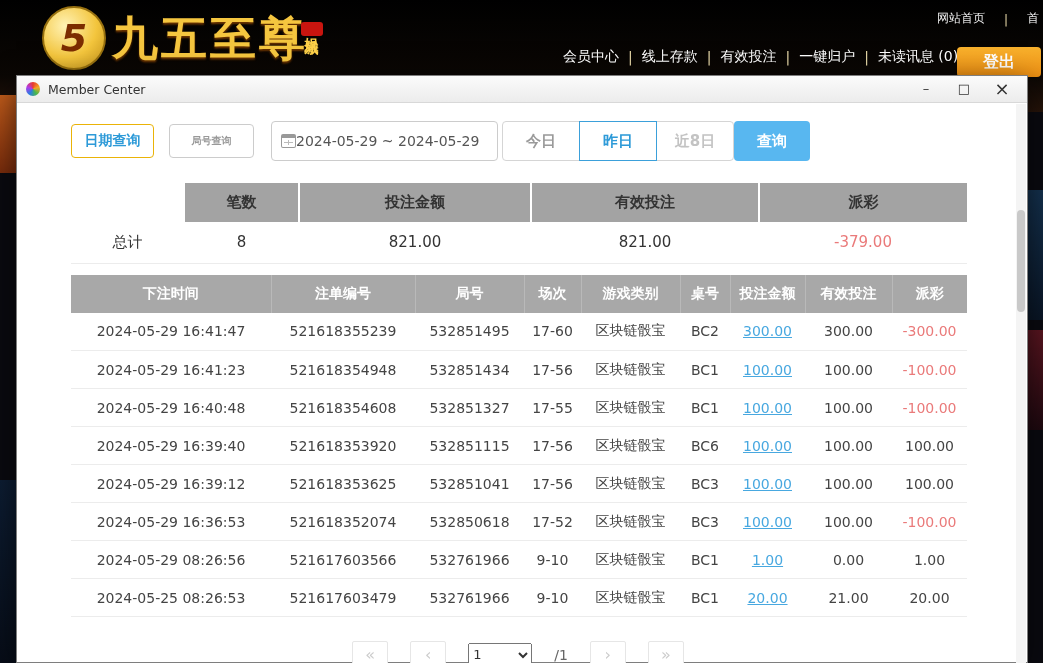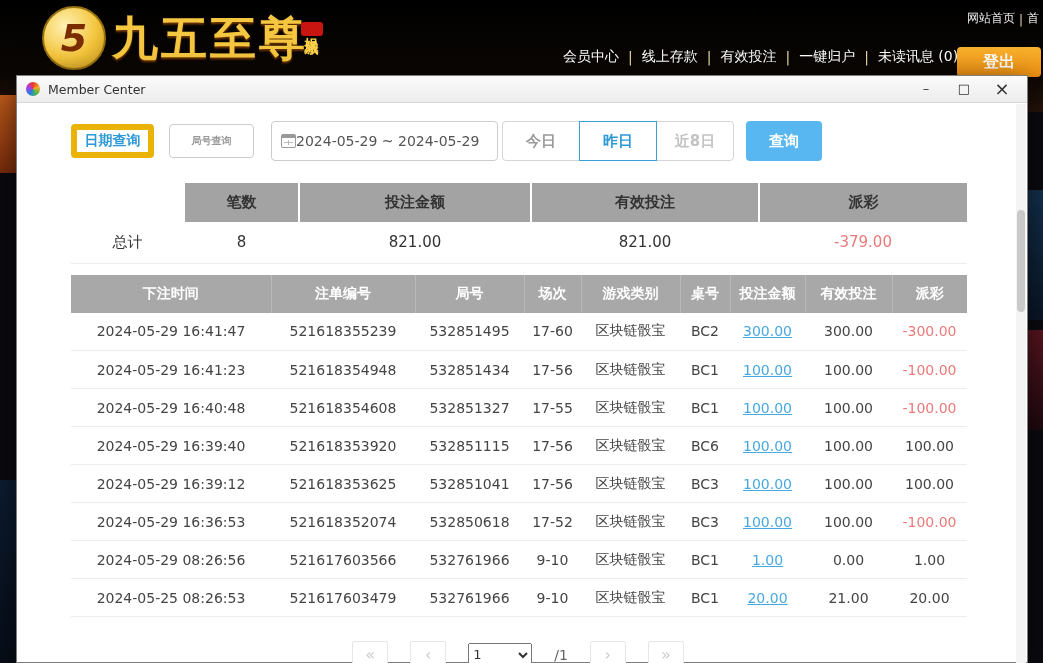--- a/index.html
+++ b/index.html
@@ -12,21 +12,21 @@
     background:linear-gradient(180deg,#000 0%,#0b0704 68%,#27140a 100%); }
   .coin { position:absolute; left:42px; top:6px; width:64px; height:64px; border-radius:50%;
     background:radial-gradient(circle at 35% 30%,#fff2b4,#f3c53d 55%,#c08f18);
     border:2px solid #97700f; display:flex; align-items:center; justify-content:center; }
   .coin span { font-size:38px; font-weight:bold; font-style:italic; color:#7c2d00; }
   .logo-cn { position:absolute; left:112px; top:8px; font-size:46px; font-weight:bold; letter-spacing:3px;
     color:#f5c63f; text-shadow:0 2px 2px #6b3400; }
   .logo-badge { position:absolute; left:301px; top:22px; background:#c9150f; color:#ffd24a;
     font-size:14px; font-weight:bold; padding:4px 2px; border-radius:3px;
     writing-mode:vertical-rl; letter-spacing:2px; }
-  .top-links { position:absolute; top:10px; right:4px; display:flex; gap:4px; align-items:flex-end;
+  .top-links { position:absolute; top:10px; right:4px; display:flex; gap:19px; align-items:flex-end;
     color:#eee; font-size:12px; white-space:nowrap; }
   .top-links a { color:#eee; }
   .main-nav { position:absolute; top:48px; left:563px; display:flex; align-items:center; gap:9px;
     font-size:14px; white-space:nowrap; }
   .main-nav a { color:#fff; }
   .nav-sep { color:#e8d9a8; }
   .logout-btn { position:absolute; top:47px; right:2px; width:84px; height:30px; cursor:pointer;
     background:linear-gradient(180deg,#f8b12d,#ee8f12); color:#fff; font-size:16px; font-weight:bold;
     border:none; border-radius:4px; font-family:inherit; }
   .bg-art { position:absolute; }
@@ -50,38 +50,38 @@
   .win-controls { display:flex; align-items:center; }
   .win-btn { width:38px; text-align:center; font-size:13px; color:#333; cursor:pointer; line-height:26px; }
   .win-btn.close { font-size:18px; }
 
   .modal-body { position:relative; height:561px; padding:18px 62px 0 54px; overflow:hidden; }
 
   
   .toolbar { display:flex; align-items:center; height:40px; }
   .pillbtn { display:flex; align-items:center; justify-content:center; background:#fff;
     border-radius:4px; font-weight:bold; cursor:pointer; }
-  .tab-date { width:83px; height:34px; border:6px solid #eab308; color:#2d9ad8; font-size:14px; }
+  .tab-date { width:83px; height:34px; border:1px solid #eab308; color:#2d9ad8; font-size:14px; }
   .tab-round { width:85px; height:34px; border:1px solid #ccc; color:#999; font-size:10px; margin-left:15px; }
   .date-field { width:227px; height:40px; border:1px solid #ccc; border-radius:4px; margin-left:17px;
     display:flex; align-items:center; padding:0 9px; gap:0; }
   .cal-icon { width:15px; height:14px; border:1px solid #999; border-top:4px solid #999; border-radius:2px;
     position:relative; flex:0 0 auto; }
   .cal-icon::after { content:""; position:absolute; left:2px; top:2px; right:2px; bottom:2px;
     background:linear-gradient(#bbb,#bbb) 50% 0/1px 100% no-repeat,
                linear-gradient(#bbb,#bbb) 0 50%/100% 1px no-repeat; }
   .date-input { border:none; outline:none; font-size:14px; color:#555; width:190px;
     font-family:inherit; background:transparent; }
   .quick-group { display:flex; margin-left:4px; }
   .quick-btn { width:78px; height:40px; background:#fff; border:1px solid #d5d5d5; font-size:15px;
     font-weight:bold; margin-left:-1px; display:flex; align-items:center; justify-content:center; cursor:pointer; }
   .quick-btn.first { margin-left:0; border-radius:4px 0 0 4px; color:#9a9a9a; }
   .quick-btn.active { border:1px solid #3ba0da; color:#2d9ad8; position:relative; z-index:1; }
   .quick-btn.last { border-radius:0 4px 4px 0; color:#c3c3c3; }
-  .search-btn { width:76px; height:40px; margin-left:12px; background:#58b7f0; color:#fff; font-size:15px;
+  .search-btn { width:76px; height:40px; background:#58b7f0; color:#fff; font-size:15px;
     font-weight:bold; border:none; border-radius:4px; cursor:pointer; font-family:inherit; }
 
   
   .summary-table { width:896px; margin-top:22px; border-collapse:collapse; table-layout:fixed; }
   .summary-table th:nth-child(1){ width:113px; }
   .summary-table th:nth-child(2){ width:115px; }
   .summary-table th:nth-child(3){ width:232px; }
   .summary-table th:nth-child(4){ width:228px; }
   .summary-table th:nth-child(5){ width:208px; }
   .summary-table th { background:#a3a3a3; height:39px; font-size:15px; color:#333; font-weight:bold;

